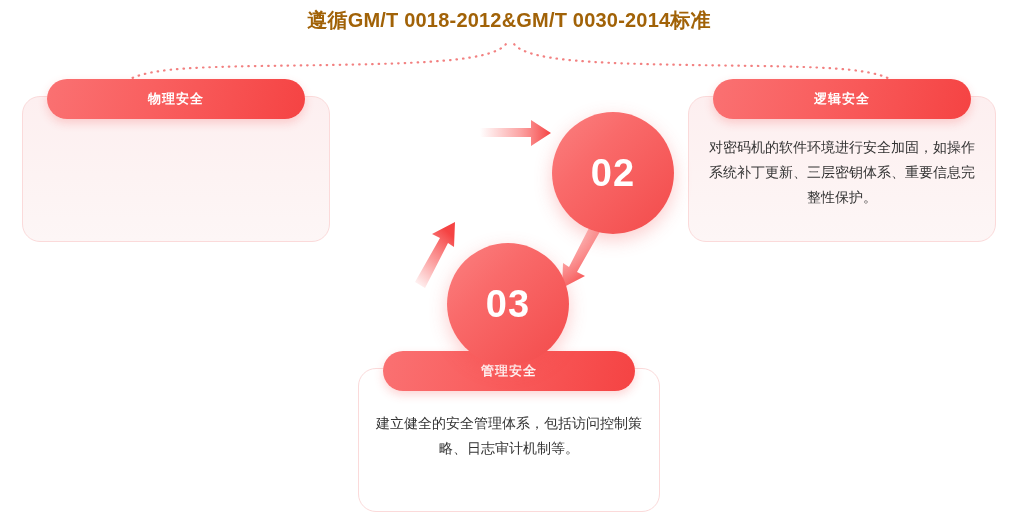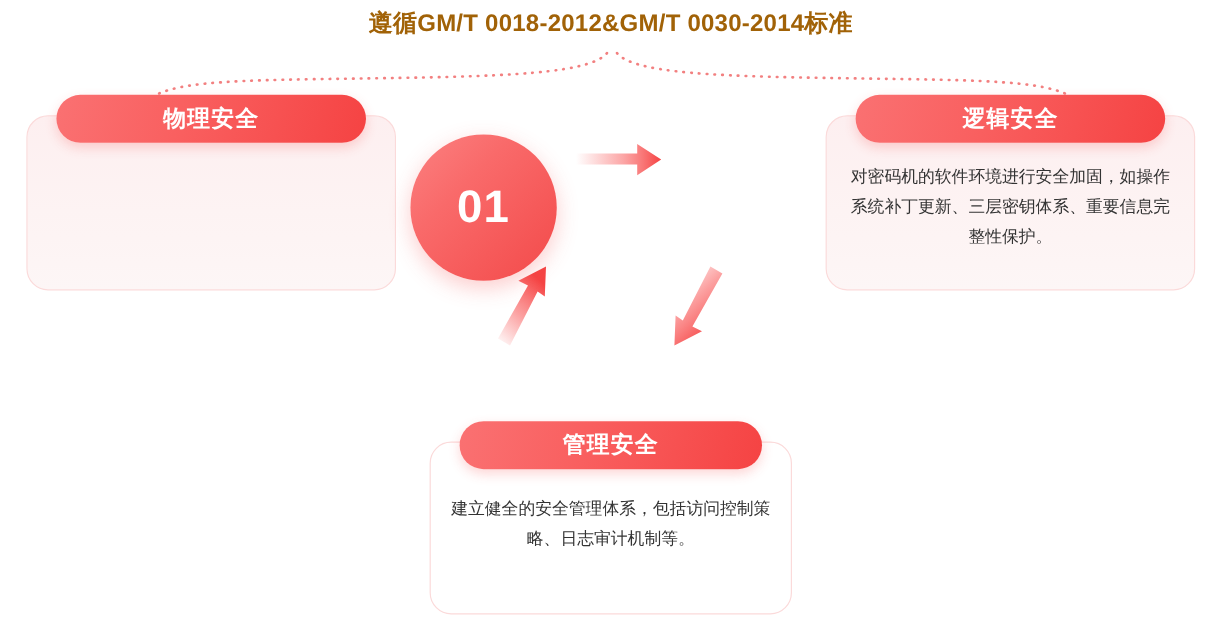--- a/index.html
+++ b/index.html
@@ -80,21 +80,21 @@
     transform: translateX(-50%);
     top: -18px;
     height: 40px;
     border-radius: 20px;
     background: linear-gradient(105deg, #fa7172 0%, #f95f5f 42%, #f54343 100%);
     box-shadow: 0 4px 10px rgba(245, 67, 67, 0.22);
     display: flex;
     align-items: center;
     justify-content: center;
     color: #ffffff;
-    font-size: 19px;
+    font-size: 13px;
     font-weight: bold;
     letter-spacing: 1px;
   }
   .pill-left  { width: 258px; }
   .pill-right { width: 258px; }
   .pill-bottom{ width: 252px; }
 
   .card-body {
     position: absolute;
     left: 14px;
@@ -202,17 +202,20 @@
   <div class="card card-bottom plain">
     <div class="pill pill-bottom">管理安全</div>
     <div class="card-body">建立健全的安全管理体系，包括访问控制策略、日志审计机制等。</div>
   </div>
 
   <div class="card card-right tinted">
     <div class="pill pill-right">逻辑安全</div>
     <div class="card-body">对密码机的软件环境进行安全加固，如操作系统补丁更新、三层密钥体系、重要信息完整性保护。</div>
   </div>
 
-  <div class="circle circle-01">
-    <span>01</span>
+  <div class="circle circle-02">
+    <span>02</span>
+  </div>
+  <div class="circle circle-03">
+    <span>03</span>
   </div>
 
 </div>
 
 </body></html>

